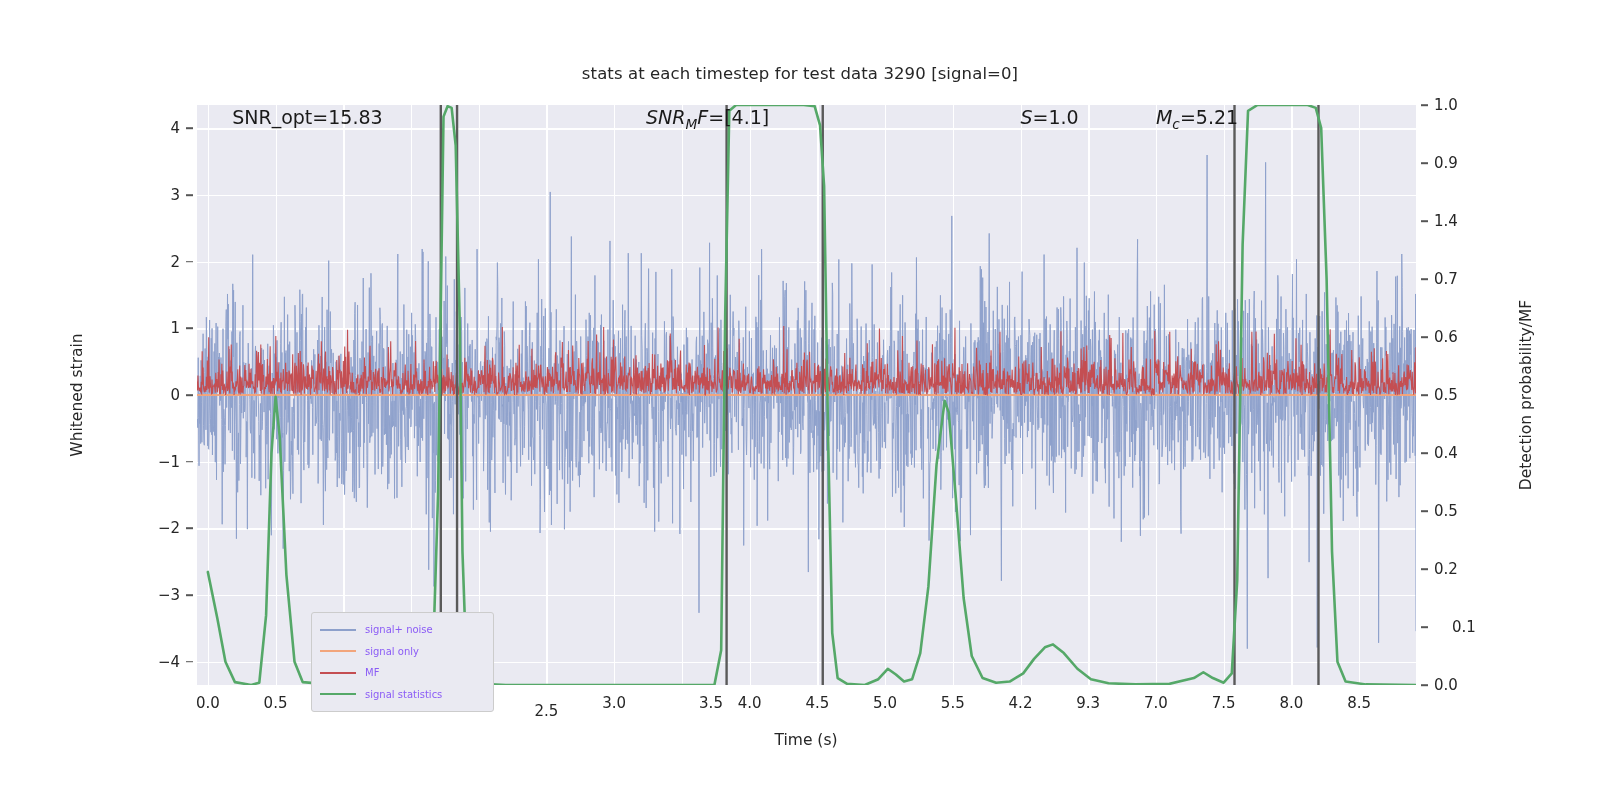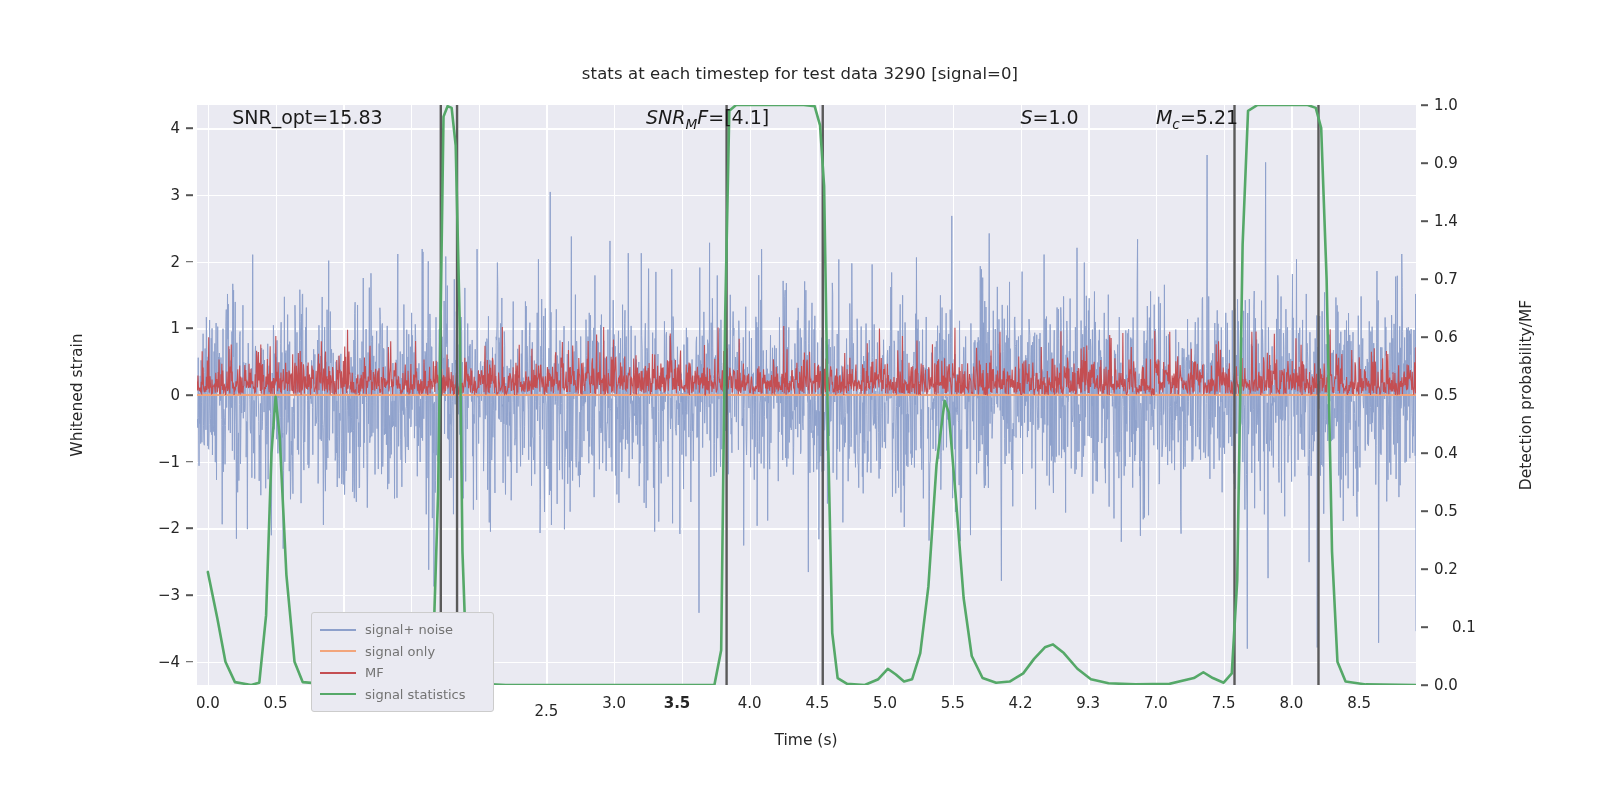--- a/index.html
+++ b/index.html
@@ -145,22 +145,22 @@
   }
   .legend-swatch {
     width: 36px;
     height: 0;
     border-top-width: 2.4px;
     border-top-style: solid;
     margin-right: 9px;
     flex: 0 0 auto;
   }
   .legend-text {
-    font-size: 13px;
-    color: #737373;
+    font-size: 10px;
+    color: #8b5cf6;
     white-space: nowrap;
   }
   svg.plot-svg {
     position: absolute;
     left: 0; top: 0;
     width: 1219px;
     height: 580px;
     display: block;
   }
 </style>
@@ -216,21 +216,21 @@
       <div class="tick-mark-r" style="top: 627px;"></div>
       <div class="tick-label-r" style="top: 685px;">0.0</div>
       <div class="tick-mark-r" style="top: 685px;"></div>
       <div class="tick-label-x" style="left: 207.836px;">0.0</div>
       <div class="tick-label-x" style="left: 275.558px;">0.5</div>
       <div class="tick-label-x" style="left: 343.28px;">1.0</div>
       <div class="tick-label-x" style="left: 411.002px;">1.5</div>
       <div class="tick-label-x" style="left: 478.724px;">2.0</div>
       <div class="tick-label-x" style="left: 546.447px; margin-top: 8px;">2.5</div>
       <div class="tick-label-x" style="left: 614.169px;">3.0</div>
-      <div class="tick-label-x" style="left: 677px; font-weight: bold;">3.5</div>
+      <div class="tick-label-x" style="left: 711px;">3.5</div>
       <div class="tick-label-x" style="left: 749.613px;">4.0</div>
       <div class="tick-label-x" style="left: 817.336px;">4.5</div>
       <div class="tick-label-x" style="left: 885.058px;">5.0</div>
       <div class="tick-label-x" style="left: 952.78px;">5.5</div>
       <div class="tick-label-x" style="left: 1020.5px;">4.2</div>
       <div class="tick-label-x" style="left: 1088.22px;">9.3</div>
       <div class="tick-label-x" style="left: 1155.95px;">7.0</div>
       <div class="tick-label-x" style="left: 1223.67px;">7.5</div>
       <div class="tick-label-x" style="left: 1291.39px;">8.0</div>
       <div class="tick-label-x" style="left: 1359.11px;">8.5</div>

